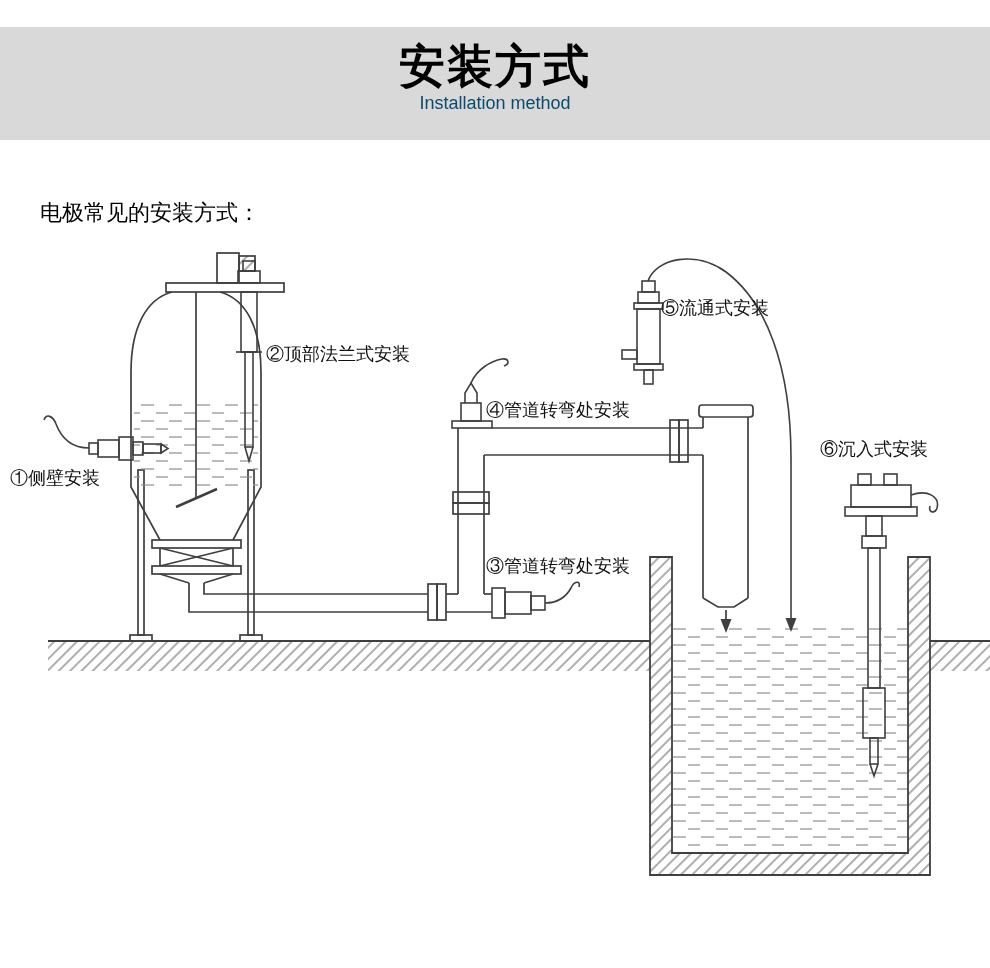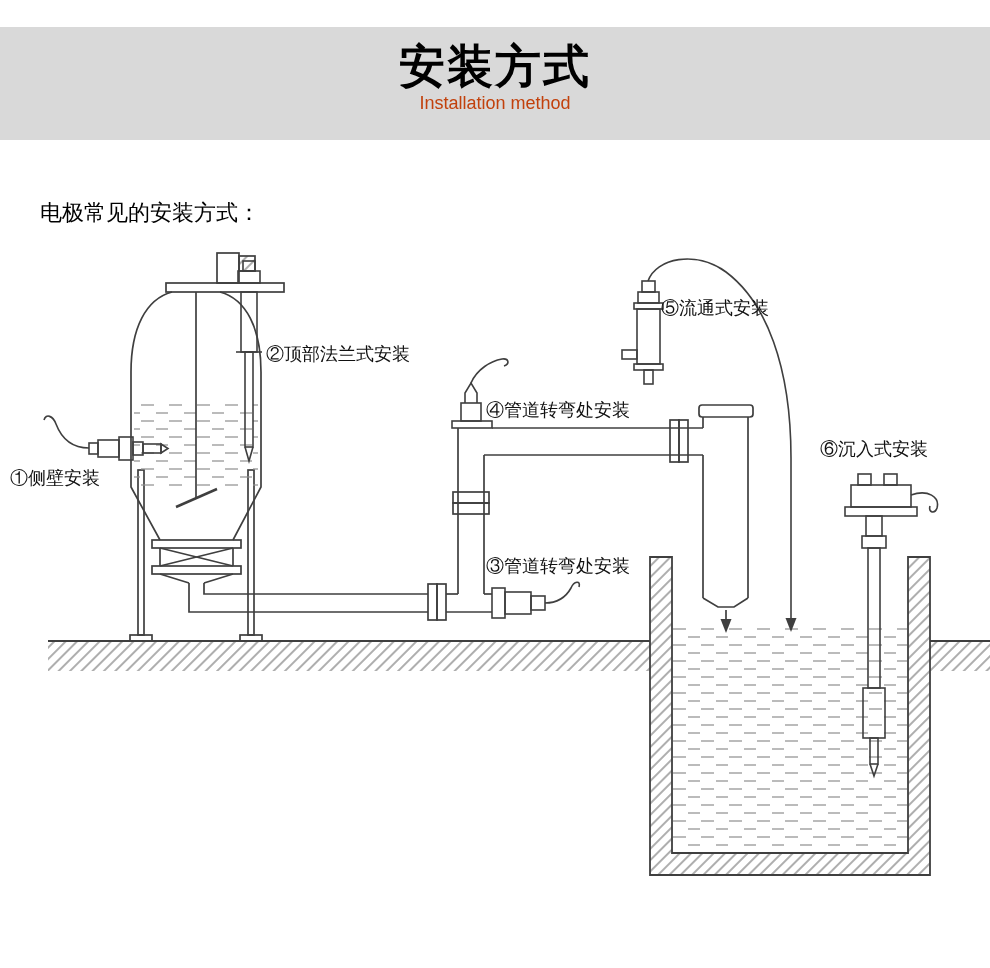--- a/index.html
+++ b/index.html
@@ -8,21 +8,21 @@
     font-family:"Liberation Sans",sans-serif;overflow:hidden;
   }
   .header-band{
     position:absolute;top:27px;left:0;width:990px;height:113px;
     background:#d9d9d9;text-align:center;
   }
   .title{
     margin:10px 0 0 0;font-size:46px;font-weight:700;color:#000;
     letter-spacing:2px;line-height:1.3;
   }
-  .subtitle{font-size:18px;color:#c2410c;margin-top:-4px;}
+  .subtitle{font-size:18px;color:#0c4a6e;margin-top:-4px;}
   .intro{
     position:absolute;top:198px;left:40px;font-size:22px;font-weight:400;color:#000;
   }
   .diagram{position:absolute;top:0;left:0;}
   .lbl{font-size:18px;fill:#111;stroke:none;}
 </style>
 </head>
 <body>
 
 <div class="header-band">

